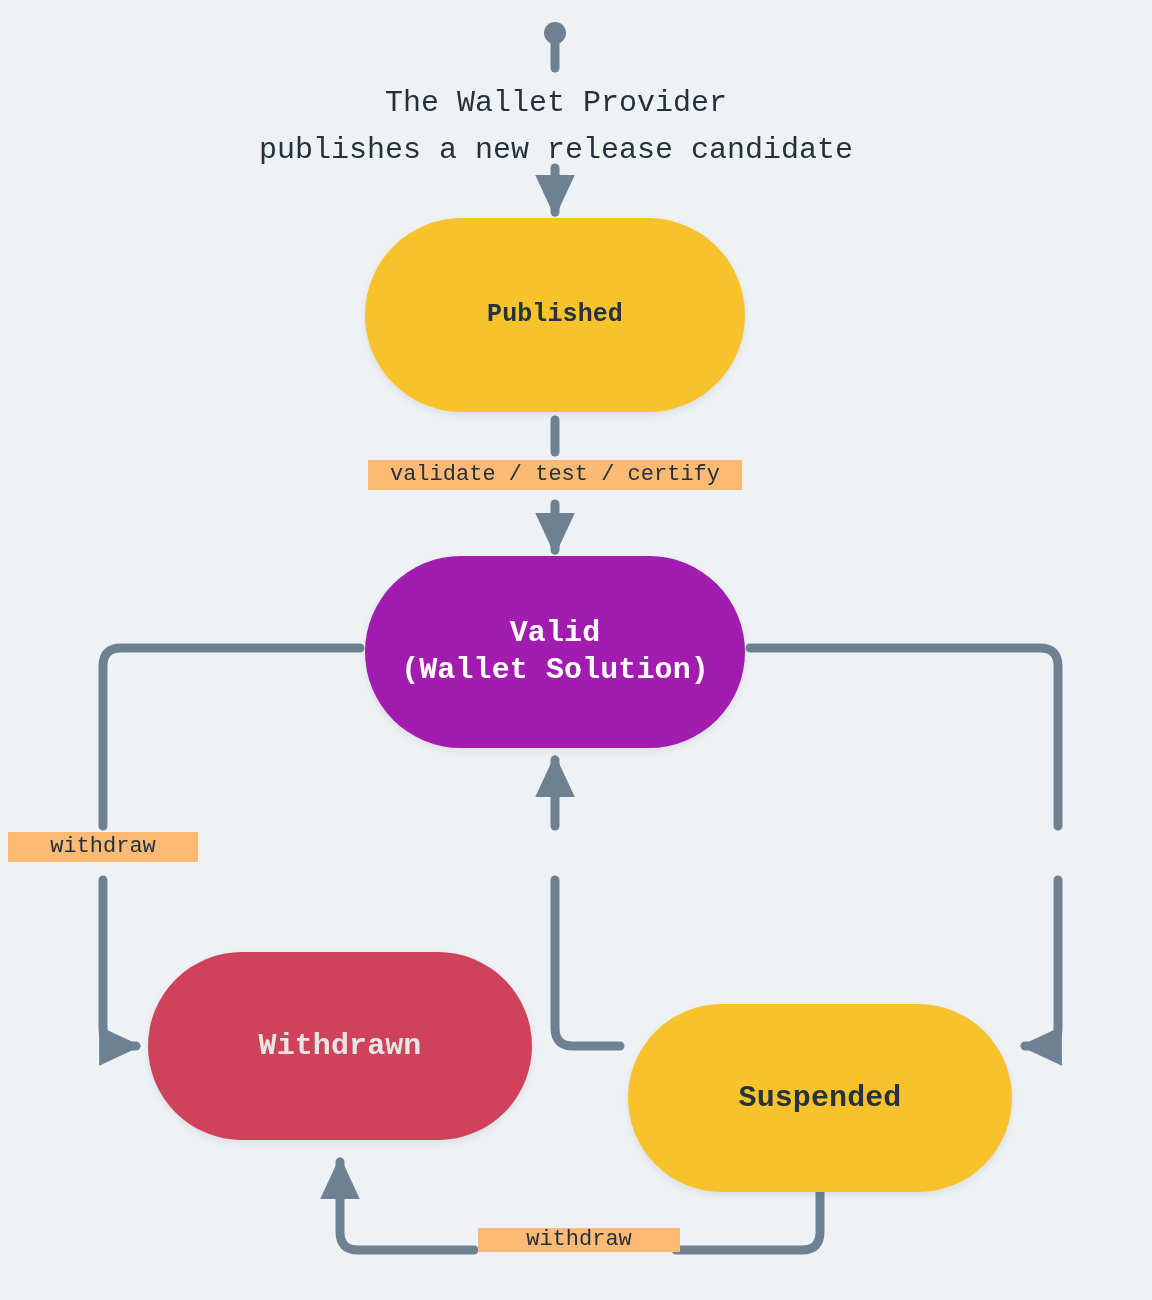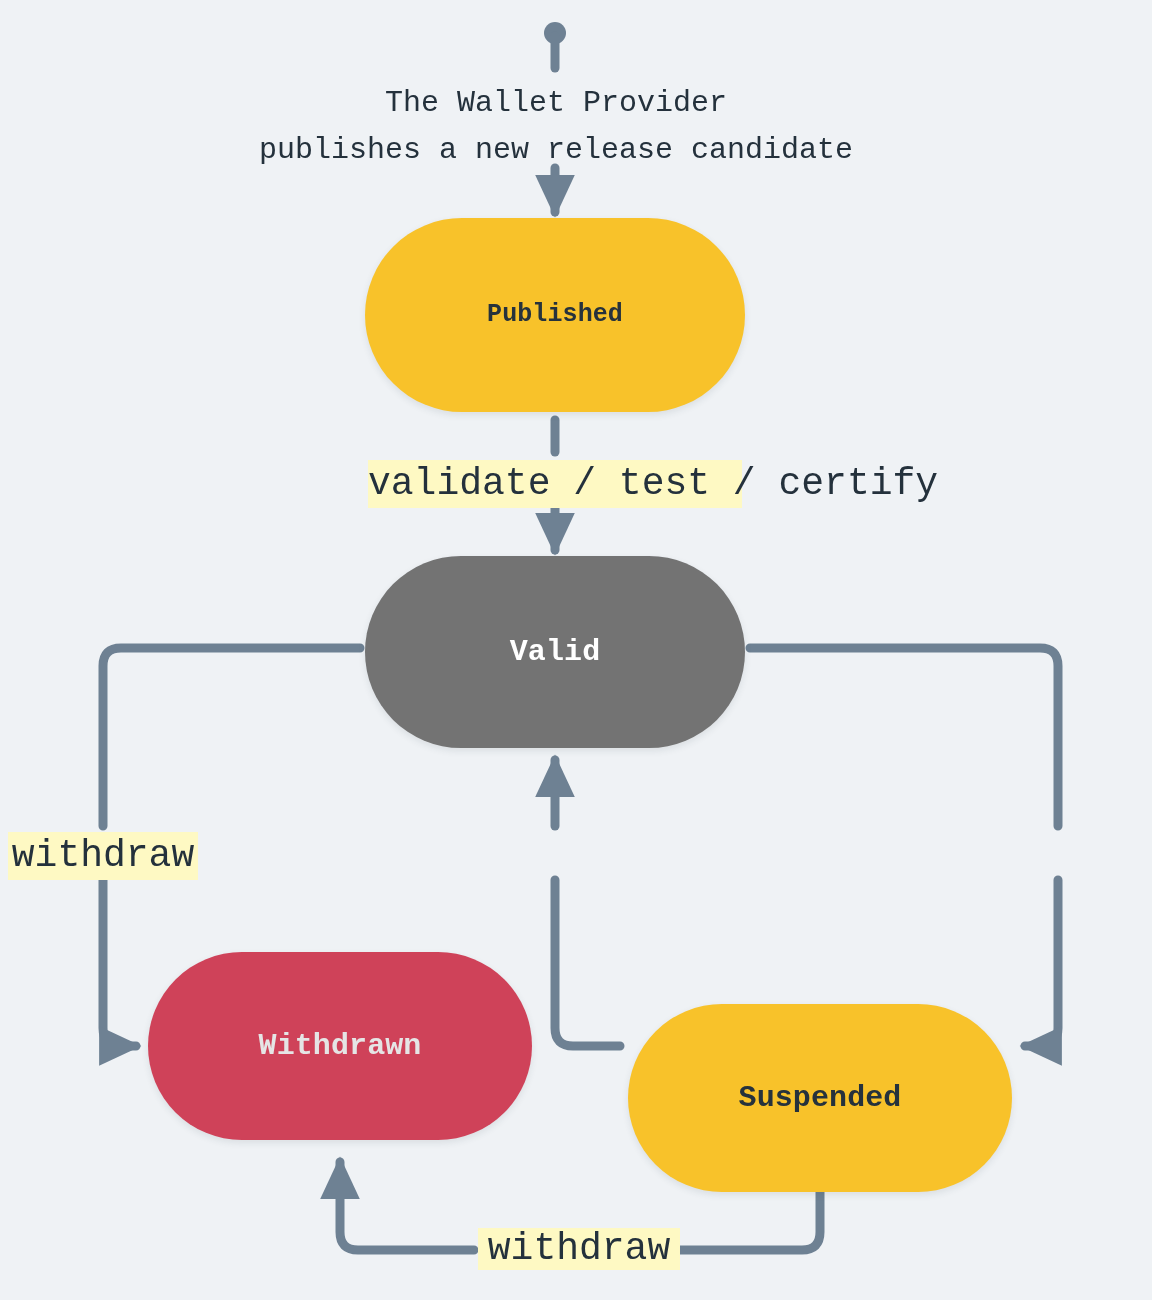--- a/index.html
+++ b/index.html
@@ -35,37 +35,37 @@
     letter-spacing: 0.1px;
     box-shadow: 0 3px 7px rgba(40, 55, 70, 0.10);
     z-index: 2;
   }
   .node-published {
     left: 365px; top: 218px; width: 380px; height: 194px;
     background: #f8c22a; color: #26323c; font-size: 25px;
   }
   .node-valid {
     left: 365px; top: 556px; width: 380px; height: 192px;
-    background: #737373; color: #ffffff; font-size: 30px;
+    background: #a21caf; color: #ffffff; font-size: 30px;
   }
   .node-withdrawn {
     left: 148px; top: 952px; width: 384px; height: 188px;
     background: #cf4259; color: #e5e5e5; font-size: 30px;
   }
   .node-suspended {
     left: 628px; top: 1004px; width: 384px; height: 188px;
     background: #f8c22a; color: #26323c; font-size: 30px;
   }
   .edge-label {
     position: absolute;
     color: #24313c;
-    font-size: 38px;
+    font-size: 22px;
     font-weight: normal;
     white-space: nowrap;
-    background: #fef9c3;
+    background: #fdba74;
     line-height: 1.1;
     z-index: 3;
     text-align: center;
   }
   .start-label {
     position: absolute;
     color: #24313c;
     font-size: 30px;
     font-weight: normal;
     text-align: center;
@@ -121,20 +121,21 @@
   </svg>
 
   <div class="start-label lbl-start">The Wallet Provider
 publishes a new release candidate</div>
 
   <div class="node node-published">Published</div>
 
   <div class="node node-valid">
     <span>
       <span>Valid</span><br>
+      <span>(Wallet Solution)</span>
     </span>
   </div>
 
   <div class="node node-withdrawn">Withdrawn</div>
 
   <div class="node node-suspended">Suspended</div>
 
   <div class="edge-label lbl-validate">validate / test / certify</div>
 
   <div class="edge-label lbl-withdraw-l">withdraw</div>

